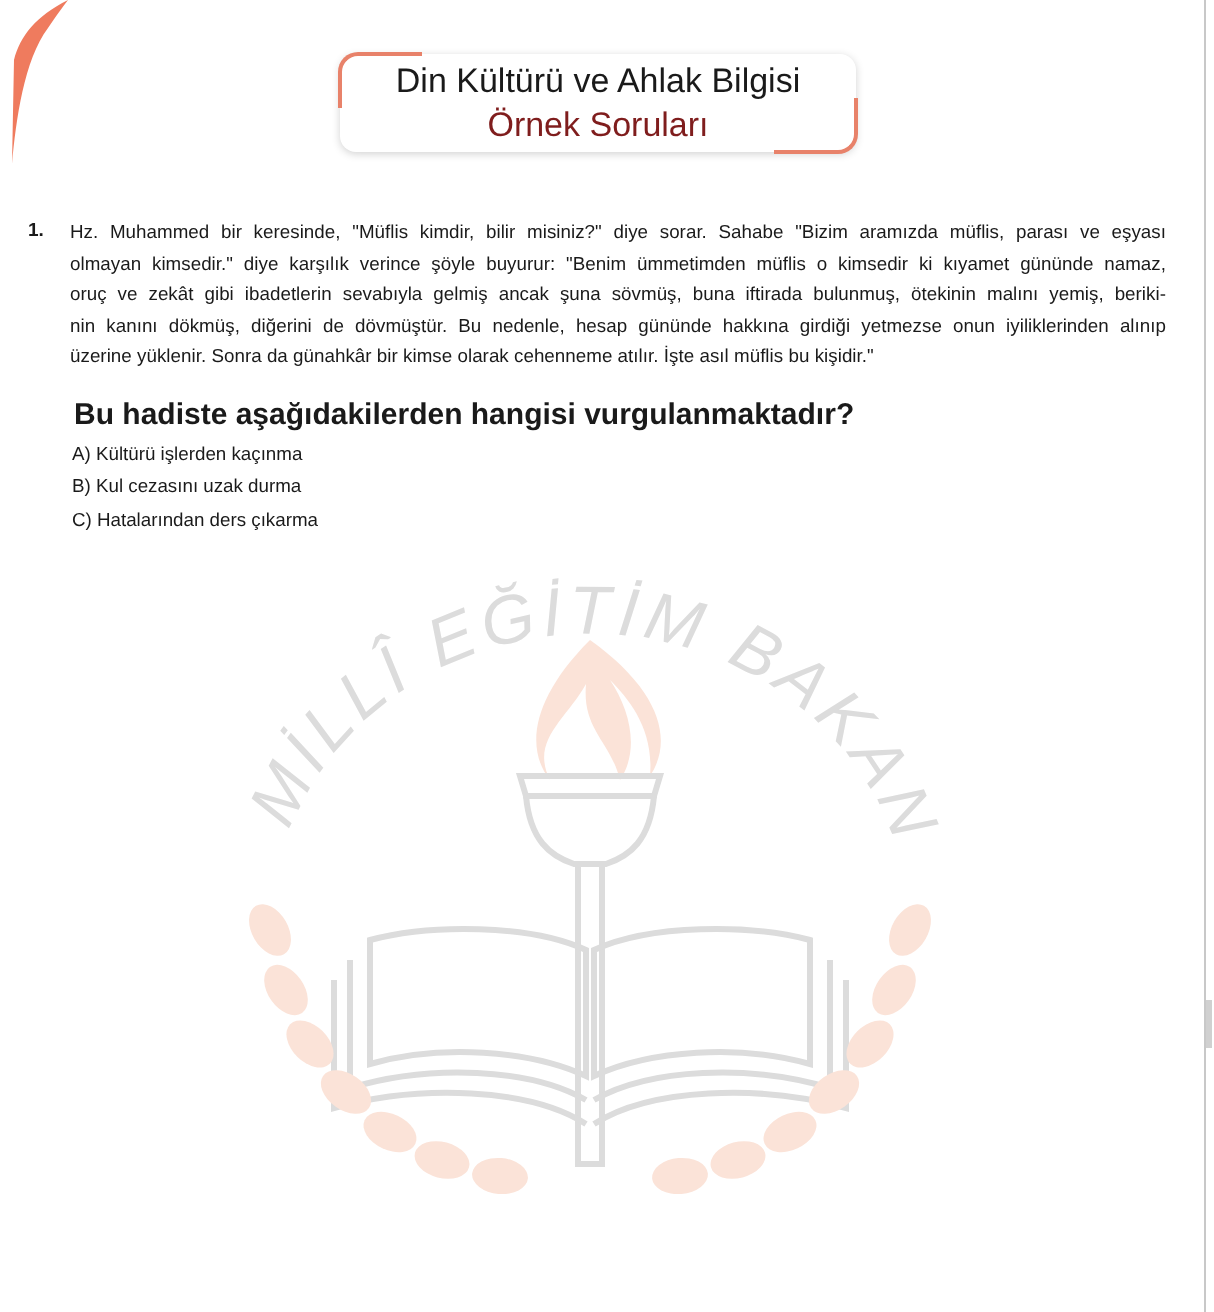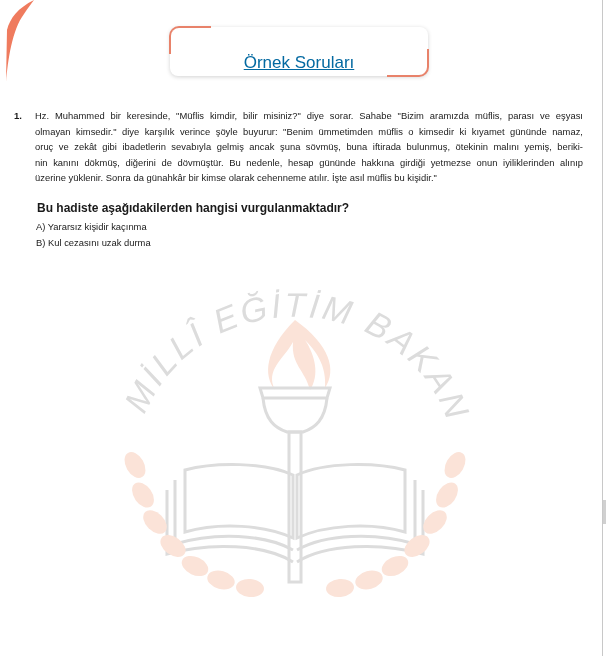--- a/index.html
+++ b/index.html
@@ -21,52 +21,53 @@
       position: absolute; left: -1px; top: -1px; width: 40px; height: 26px;
       border-top: 2px solid #e8826a; border-left: 2px solid #e8826a;
       border-top-left-radius: 10px;
     }
     .title-box .arc-br {
       position: absolute; right: -1px; bottom: -1px; width: 40px; height: 26px;
       border-bottom: 2px solid #e8826a; border-right: 2px solid #e8826a;
       border-bottom-right-radius: 10px;
     }
     .title-line1 { position: absolute; left: 0; right: 0; top: 4px; font-size: 17px; line-height: 20px; color: #1a1a1a; }
-    .title-line2 { position: absolute; left: 0; right: 0; top: 26px; font-size: 17px; line-height: 20px; color: #0369a1; text-decoration: underline; }
+    .title-line2 { position: absolute; left: 0; right: 0; top: 26px; font-size: 17px; line-height: 20px; color: #7f1d1d; }
 
     .watermark { position: absolute; left: 115px; top: 270px; width: 360px; height: 330px; }
 
     .question { position: absolute; left: 0; top: 108px; width: 600px; }
     .q-num { position: absolute; left: 14px; top: 0; font-size: 9.5px; font-weight: bold; line-height: 15.5px; }
     .q-text {
       position: absolute; left: 35px; top: 0; width: 548px;
       font-size: 9.4px; line-height: 15.5px; text-align: justify;
       letter-spacing: 0.02px;
     }
     .q-text .ln { display: block; white-space: nowrap; text-align-last: justify; }
     .q-text .ln.last { text-align-last: left; }
     .q-stem {
-      position: absolute; left: 37px; top: 93px; font-size: 12px; font-weight: bold; line-height: 14px;
+      position: absolute; left: 37px; top: 93px; font-size: 15px; font-weight: bold; line-height: 14px;
     }
     .options { position: absolute; left: 36px; top: 111px; margin: 0; padding: 0; list-style: none; }
     .options li { font-size: 9.4px; line-height: 16.4px; height: 16.4px; cursor: pointer; }
 
     .scroll-track { position: absolute; left: 602px; top: 0; width: 1px; height: 656px; background: #c8c8c8; }
     .scroll-thumb { position: absolute; left: 603px; top: 500px; width: 3px; height: 24px; background: #d0d0d0; }
   </style>
 </head>
 <body>
 
 <svg class="swoosh" viewBox="0 0 60 100">
   <path d="M34 0 C18 8 10 18 7 30 L6 82 C8 60 12 30 24 14 C28 8 31 4 34 0 Z" fill="#ef7b5e"></path>
 </svg>
 
 <div class="title-box">
   <div class="arc-tl"></div>
   <div class="arc-br"></div>
+  <div class="title-line1">Din Kültürü ve Ahlak Bilgisi</div>
   <div class="title-line2">Örnek Soruları</div>
 </div>
 
 <svg class="watermark" viewBox="0 0 360 330">
   <defs>
     <path id="arcPath" d="M28 150 A 160 150 0 0 1 332 150"></path>
   </defs>
   <text font-family="Liberation Sans, sans-serif" font-size="34" font-style="italic" fill="#dcdcdc" letter-spacing="3">
     <textPath href="#arcPath" startOffset="50%" text-anchor="middle">T.C. MİLLÎ EĞİTİM BAKANLIĞI</textPath>
   </text>
@@ -109,19 +110,20 @@
   <div class="q-num">1.</div>
   <div class="q-text">
     <span class="ln">Hz. Muhammed bir keresinde, "Müflis kimdir, bilir misiniz?" diye sorar. Sahabe "Bizim aramızda müflis, parası ve eşyası</span>
     <span class="ln">olmayan kimsedir." diye karşılık verince şöyle buyurur: "Benim ümmetimden müflis o kimsedir ki kıyamet gününde namaz,</span>
     <span class="ln">oruç ve zekât gibi ibadetlerin sevabıyla gelmiş ancak şuna sövmüş, buna iftirada bulunmuş, ötekinin malını yemiş, beriki-</span>
     <span class="ln">nin kanını dökmüş, diğerini de dövmüştür. Bu nedenle, hesap gününde hakkına girdiği yetmezse onun iyiliklerinden alınıp</span>
     <span class="ln last">üzerine yüklenir. Sonra da günahkâr bir kimse olarak cehenneme atılır. İşte asıl müflis bu kişidir."</span>
   </div>
   <div class="q-stem">Bu hadiste aşağıdakilerden hangisi vurgulanmaktadır?</div>
   <ul class="options">
-    <li>A) Yararsız kişidir kaçınma</li>
+    <li>A) Kültürü işlerden kaçınma</li>
     <li>B) Kul cezasını uzak durma</li>
+    <li>C) Hatalarından ders çıkarma</li>
   </ul>
 </div>
 
 <div class="scroll-track"></div>
 <div class="scroll-thumb"></div>
 
 </body></html>

